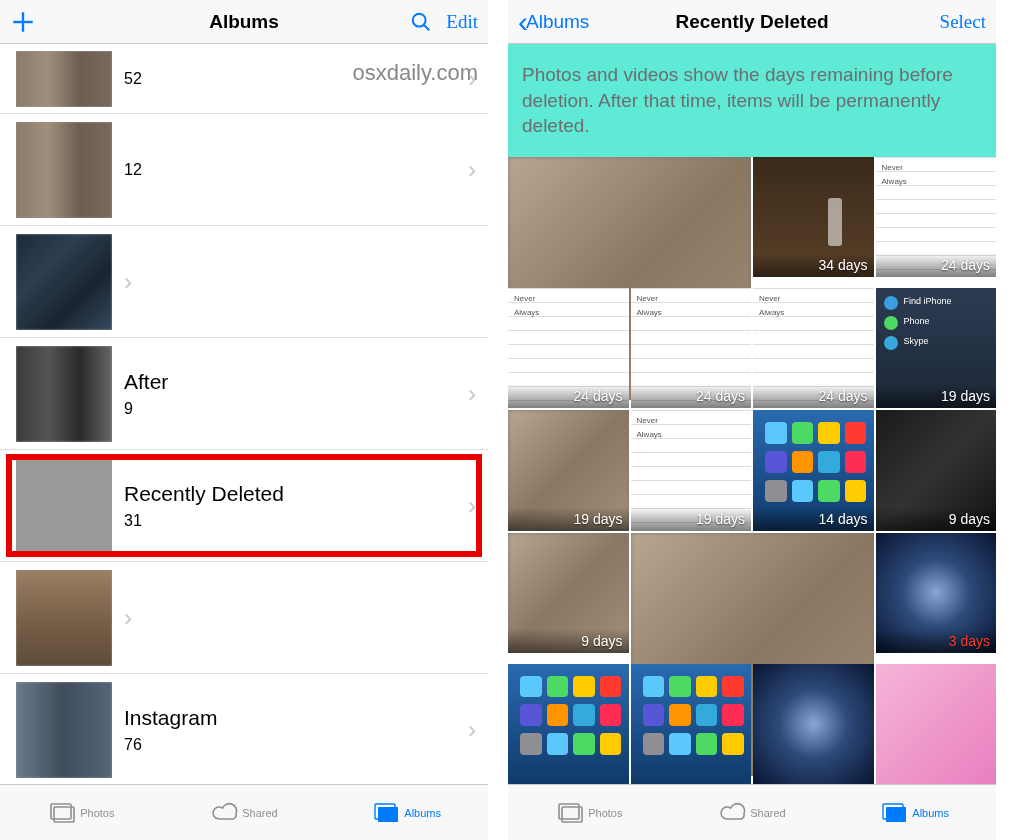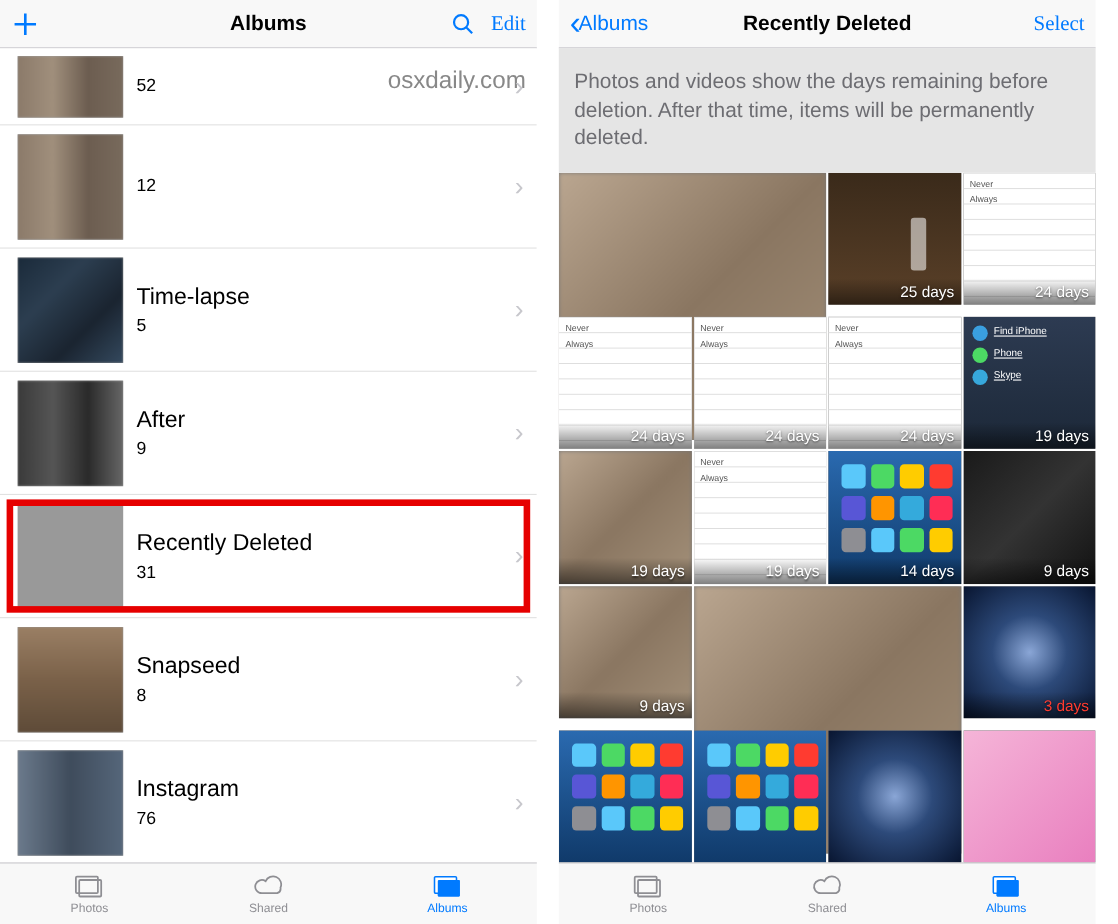--- a/index.html
+++ b/index.html
@@ -88,21 +88,21 @@
 .watermark {
   position: absolute;
   top: 60px; right: 10px;
   color: #888; font-size: 22px;
 }
 
 .info-banner {
   padding: 18px 14px;
   font-size: 19px;
   color: #6d6d72;
-  background: #e5e5e5;
+  background: #5eead4;
   line-height: 1.35;
 }
 .grid {
   flex: 1;
   display: grid;
   grid-template-columns: repeat(4, 1fr);
   gap: 2px;
   background: #fff;
   overflow: hidden;
   align-content: start;
@@ -127,40 +127,40 @@
 .cell.light::before, .cell::before { content:""; position:absolute; inset:0; }
 .cell.c-blur::before { background: linear-gradient(135deg,#baa690,#8a7661,#a39079); filter: blur(2px);}
 .cell.c-dark::before { background: linear-gradient(135deg,#1a1a1a,#333,#111); }
 .cell.c-settings::before {
   background: #fff;
   background-image: linear-gradient(#ddd 1px, transparent 1px);
   background-size: 100% 14px;
 }
 .cell.c-settings .stxt { position:absolute; left:6px; font-size:8px; color:#555;}
 .cell.c-contacts::before { background: linear-gradient(#2d3b52,#1c2838); }
-.cell.c-contacts .ctxt { position:absolute; left:28px; font-size:9px; color:#fff;text-decoration:underline;}
+.cell.c-contacts .ctxt { position:absolute; left:28px; font-size:9px; color:#fff;}
 .cell.c-contacts .dot { position:absolute; width:14px; height:14px; border-radius:50%; left:8px;}
 .cell.c-apps::before { background: linear-gradient(#2a6ab0,#103a6a); }
 .cell.c-apps .ai { position:absolute; width:18%; height:18%; border-radius:4px;}
 .cell.c-galaxy::before { background: radial-gradient(circle at 50% 50%, #8aa6d6 0%, #2d4a7a 40%, #081530 100%); }
 .cell.c-keyboard::before { background: linear-gradient(135deg,#f5b5d8,#e97fbf); }
 .cell.c-glass::before { background: linear-gradient(#3a2a1a,#5a4028); }
 .cell.c-glass::after { content:""; position:absolute; width:12%; height:40%; left:62%; top:34%; background:rgba(255,255,255,.55); border-radius:3px;}
 .red-days { color:#ff3b30 !important; text-shadow:none; }
 
 .tab-bar {
   height: 56px;
   display: flex;
   border-top: 1px solid #c8c7cc;
   background: #f8f8f8;
 }
 .tab {
   flex: 1;
   display: flex;
-  flex-direction: column;
+  flex-direction: row;
   align-items: center;
   justify-content: center;
   gap: 2px;
   color: #8e8e93;
   font-size: 11px;
   cursor: pointer;
 }
 .tab.active { color: #007aff; }
 .tab svg { width: 30px; height: 24px; }
 </style>
@@ -201,24 +201,20 @@
     </div>
     <div class="row">
       <div class="thumb pixelated b1"></div>
       <div class="row-body">
         <div class="row-count">12</div>
       </div>
       <span class="chev-right">›</span>
     </div>
     <div class="row">
       <div class="thumb pixelated b2"></div>
-      <div class="row-body">
-        <div class="row-title">Time-lapse</div>
-        <div class="row-count">5</div>
-      </div>
       <span class="chev-right">›</span>
     </div>
     <div class="row">
       <div class="thumb pixelated b3"></div>
       <div class="row-body">
         <div class="row-title">After</div>
         <div class="row-count">9</div>
       </div>
       <span class="chev-right">›</span>
     </div>
@@ -226,24 +222,20 @@
       <div class="thumb b4"></div>
       <div class="row-body">
         <div class="row-title">Recently Deleted</div>
         <div class="row-count">31</div>
       </div>
       <span class="chev-right">›</span>
       <div class="highlight-box"></div>
     </div>
     <div class="row">
       <div class="thumb pixelated b5"></div>
-      <div class="row-body">
-        <div class="row-title">Snapseed</div>
-        <div class="row-count">8</div>
-      </div>
       <span class="chev-right">›</span>
     </div>
     <div class="row">
       <div class="thumb pixelated b6"></div>
       <div class="row-body">
         <div class="row-title">Instagram</div>
         <div class="row-count">76</div>
       </div>
       <span class="chev-right">›</span>
     </div>
@@ -286,21 +278,21 @@
     <div class="nav-right">
       <span class="nav-btn">Select</span>
     </div>
   </div>
 
   <div class="info-banner">Photos and videos show the days remaining before deletion. After that time, items will be permanently deleted.</div>
 
   <div class="grid" id="photo-grid">
       <div class="cell c-blur wide"></div>
       <div class="cell c-glass">
-        <div class="overlay">25 days</div>
+        <div class="overlay">34 days</div>
       </div>
       <div class="cell c-settings">
         <div class="stxt" style="top: 6px;">Never</div>
         <div class="stxt" style="top: 20px;">Always</div>
         <div class="overlay">24 days</div>
       </div>
       <div class="cell c-settings">
         <div class="stxt" style="top: 6px;">Never</div>
         <div class="stxt" style="top: 20px;">Always</div>
         <div class="overlay">24 days</div>

